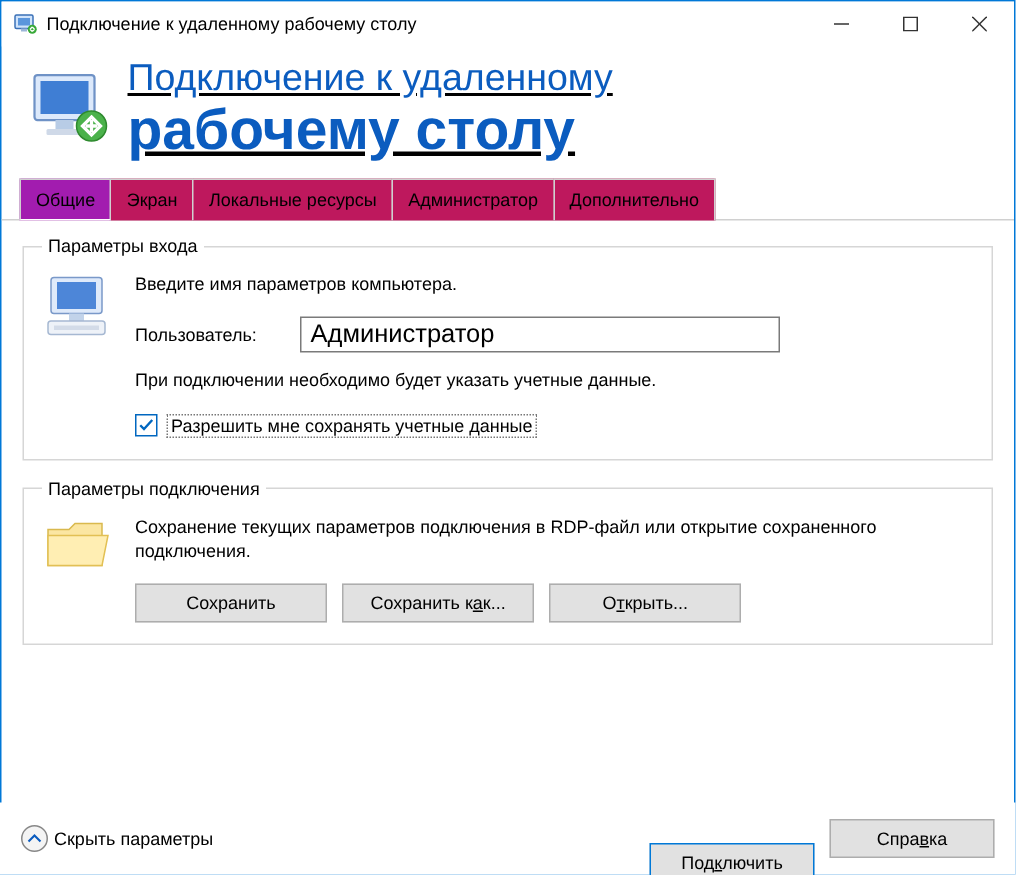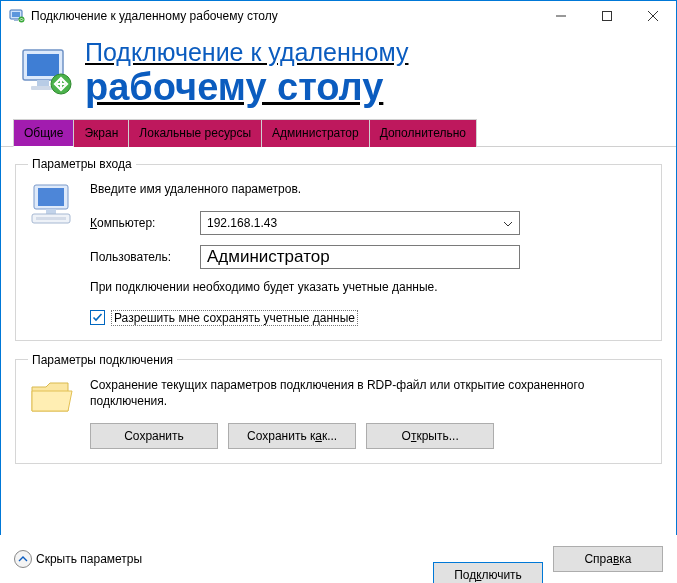--- a/index.html
+++ b/index.html
@@ -225,33 +225,22 @@
       <div class="gb-icon">
         <svg width="52" height="48" viewBox="0 0 52 48">
           <rect x="6" y="4" width="34" height="24" rx="2" fill="#dfeafa" stroke="#7a99c9"></rect>
           <rect x="10" y="7" width="26" height="18" fill="#4d86d8"></rect>
           <rect x="18" y="28" width="10" height="5" fill="#c2d3ea"></rect>
           <rect x="4" y="33" width="38" height="9" rx="2" fill="#eef2f8" stroke="#a6b8d2"></rect>
           <rect x="8" y="36" width="30" height="3" fill="#d3dbe8"></rect>
         </svg>
       </div>
       <div class="gb-content">
-        <div class="info" style="margin-top:0">Введите имя удаленного параметров.</div>
-
-        <div class="form-row">
-          <div class="form-label"><span class="u">К</span><span>омпьютер:</span></div>
-          <div class="combo">
-            <span class="val">192.168.1.43</span>
-            <span class="chev">
-              <svg width="10" height="6">
-                  <path d="M1 1 L5 5 L9 1" fill="none" stroke="#333" stroke-width="1"></path>
-                </svg>
-            </span>
-          </div>
-        </div>
+        <div class="info" style="margin-top:0">Введите имя параметров компьютера.</div>
+
 
         <div class="form-row">
           <div class="form-label">Пользователь:</div>
           <div class="textfield">
             <span>Администратор</span>
           </div>
         </div>
 
         <div class="info">При подключении необходимо будет указать учетные данные.</div>
 

